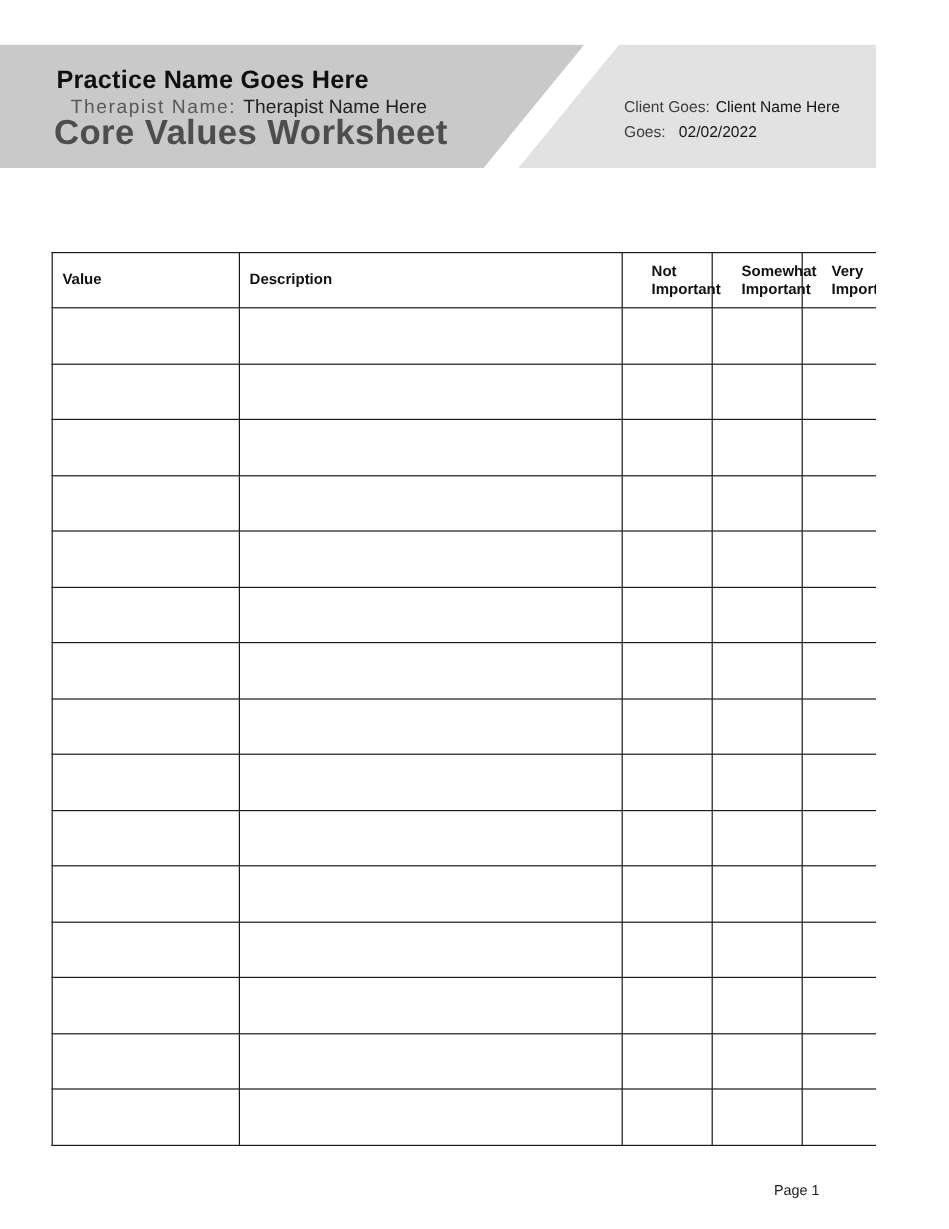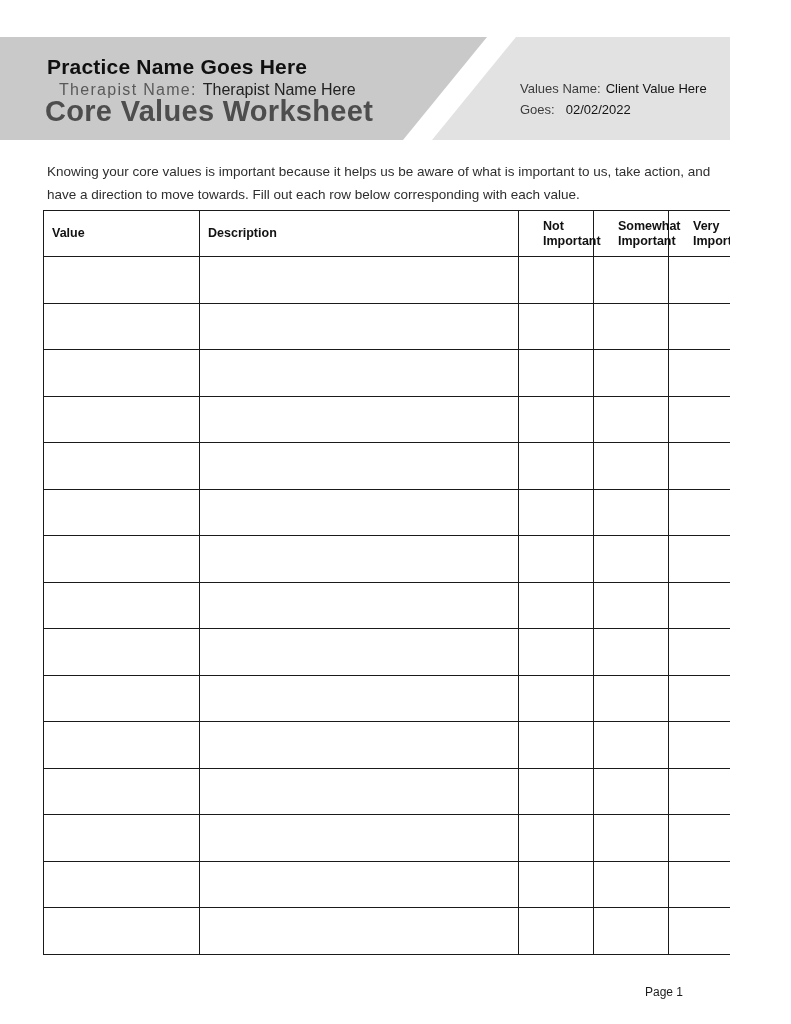--- a/index.html
+++ b/index.html
@@ -129,29 +129,28 @@
 
     <div class="practice-name">Practice Name Goes Here</div>
 
     <div class="therapist-line">
       <span class="label">Therapist Name:</span><span>Therapist Name Here</span>
     </div>
 
     <div class="doc-title">Core Values Worksheet</div>
 
     <div class="client-line">
-      <span class="label">Values Name:</span><span>Client Value Here</span>
+      <span class="label">Client Goes:</span><span>Client Name Here</span>
     </div>
 
     <div class="date-line">
       <span class="label">Goes:</span><span>02/02/2022</span>
     </div>
   </div>
 
-  <div class="instructions">Knowing your core values is important because it helps us be aware of what is important to us, take action, and have a direction to move towards. Fill out each row below corresponding with each value.</div>
 
   <table class="values-table">
     <colgroup>
         <col style="width: 156px;">
         <col style="width: 319px;">
         <col style="width: 75px;">
         <col style="width: 75px;">
         <col style="width: 76px;">
       </colgroup>
     <thead>

